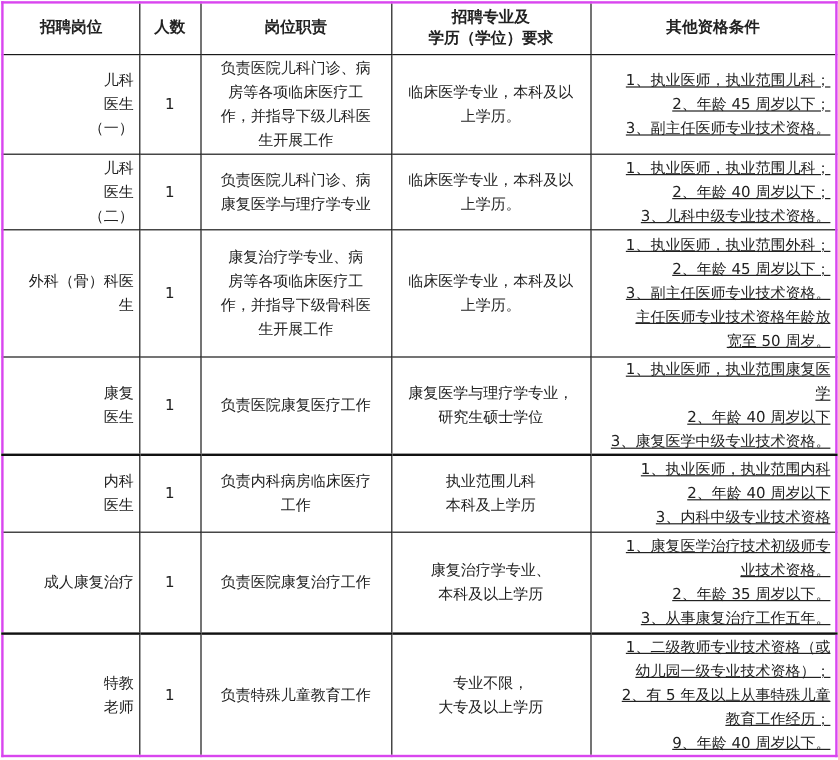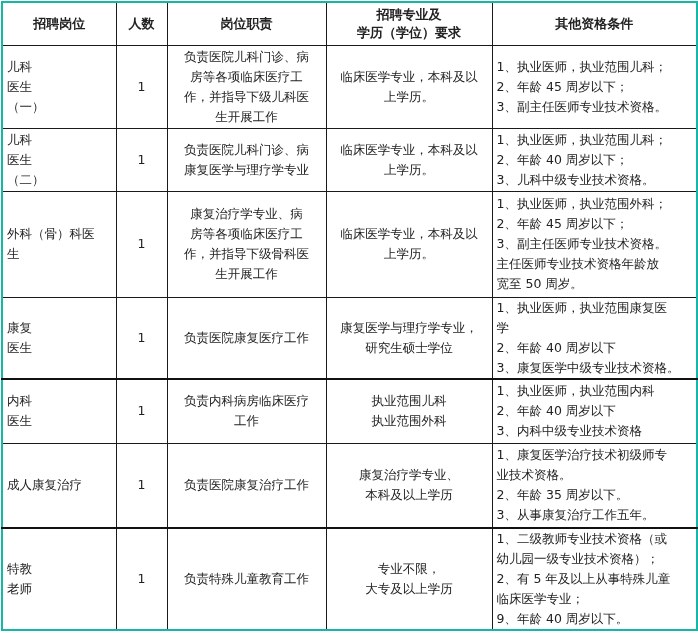--- a/index.html
+++ b/index.html
@@ -10,27 +10,27 @@
     table-layout: fixed;
     width: 695px;
     font-size: 12.5px;
     line-height: 20px;
   }
   table.recruit td, table.recruit th {
     border: 1px solid #1a1a1a;
     padding: 0 4px;
     vertical-align: middle;
   }
-  table.recruit { border: 2px solid #14b8a6; }
+  table.recruit { border: 2px solid #d946ef; }
   th { font-weight: bold; text-align: center; font-size: 13px; line-height: 18px; }
-  td.pos { text-align: left; }
+  td.pos { text-align: right; }
   td.num { text-align: center; }
   td.duty { text-align: center; padding-left: 5px; margin-top: 12px; }
   td.major { text-align: center; padding-left: 3px; }
-  td.other { text-align: left; padding-left: 4px; border-left: 2px solid #111; }
+  td.other { text-align: right; padding-left: 4px; border-left: 2px solid #111; text-decoration: underline; }
   th.other { border-left: 2px solid #111; }
   .line { display: block; white-space: nowrap; }
   tr.thick-top td { border-top: 2px solid #111; }
 </style>
 </head>
 <body>
 
 <table class="recruit">
   <colgroup>
     <col style="width:114px">
@@ -150,21 +150,21 @@
         <span class="line">内科</span>
         <span class="line">医生</span>
       </td>
       <td class="num">1</td>
       <td class="duty">
         <span class="line">负责内科病房临床医疗</span>
         <span class="line">工作</span>
       </td>
       <td class="major">
         <span class="line">执业范围儿科</span>
-        <span class="line">执业范围外科</span>
+        <span class="line">本科及上学历</span>
       </td>
       <td class="other">
         <span class="line">1、执业医师，执业范围内科</span>
         <span class="line">2、年龄 40 周岁以下</span>
         <span class="line">3、内科中级专业技术资格</span>
       </td>
     </tr>
 
     <tr style="height:85px">
       <td class="pos">
@@ -196,18 +196,18 @@
         <span class="line">负责特殊儿童教育工作</span>
       </td>
       <td class="major">
         <span class="line">专业不限，</span>
         <span class="line">大专及以上学历</span>
       </td>
       <td class="other">
         <span class="line">1、二级教师专业技术资格（或</span>
         <span class="line">幼儿园一级专业技术资格）；</span>
         <span class="line">2、有 5 年及以上从事特殊儿童</span>
-        <span class="line">临床医学专业；</span>
+        <span class="line">教育工作经历；</span>
         <span class="line">9、年龄 40 周岁以下。</span>
       </td>
     </tr>
   </tbody>
 </table>
 
 </body></html>

